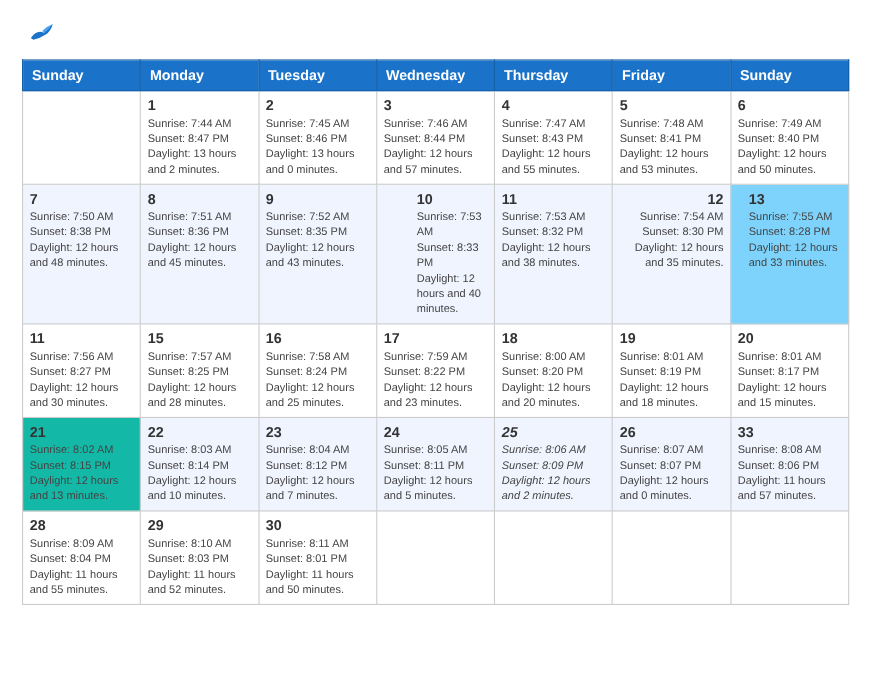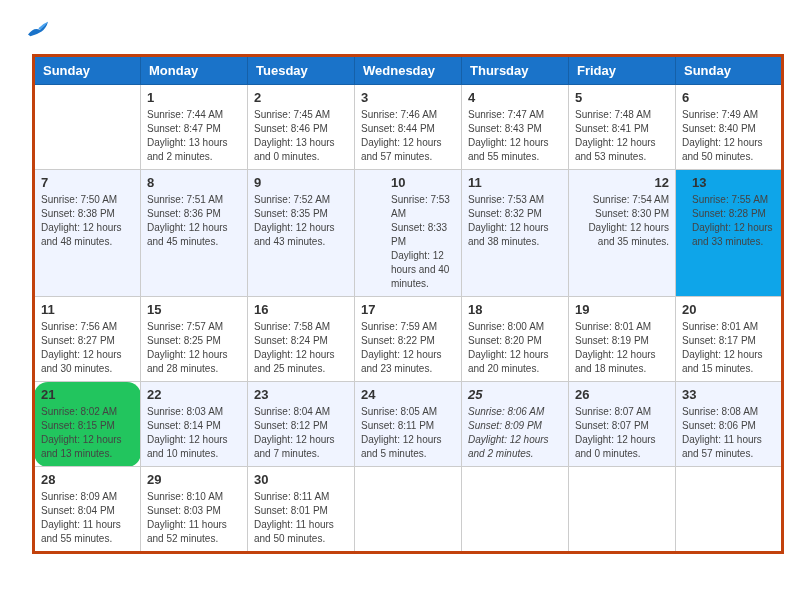--- a/index.html
+++ b/index.html
@@ -48,22 +48,21 @@
       color: #333;
       font-weight: normal;
     }
     .subtitle {
       font-size: 14px;
       color: #555;
     }
     .calendar {
       width: 100%;
       border-collapse: collapse;
-      border: 3px solid #c2410c;
-      margin-left: 12px;
+      border: 1px solid #c2410c;
     }
     .calendar th {
       background-color: #1a73c9;
       color: #fff;
       text-align: left;
       padding: 6px 8px;
       font-size: 13px;
       font-weight: bold;
       border: 1px solid #1560a8;
     }
@@ -172,21 +171,21 @@
           <div class="day-info">Sunrise: 7:53 AM<br>Sunset: 8:33 PM<br>Daylight: 12 hours and 40 minutes.</div>
         </td>
         <td style="background-color: rgb(240, 244, 255);">
           <span class="day-number">11</span>
           <div class="day-info">Sunrise: 7:53 AM<br>Sunset: 8:32 PM<br>Daylight: 12 hours and 38 minutes.</div>
         </td>
         <td style="background-color: rgb(240, 244, 255); text-align: right;">
           <span class="day-number">12</span>
           <div class="day-info">Sunrise: 7:54 AM<br>Sunset: 8:30 PM<br>Daylight: 12 hours and 35 minutes.</div>
         </td>
-        <td style="background-color: #0ea5e9; padding-left: 16px;">
+        <td style="background-color: #7dd3fc; padding-left: 16px;">
           <span class="day-number">13</span>
           <div class="day-info">Sunrise: 7:55 AM<br>Sunset: 8:28 PM<br>Daylight: 12 hours and 33 minutes.</div>
         </td>
       </tr>
       <tr>
         <td>
           <span class="day-number">11</span>
           <div class="day-info">Sunrise: 7:56 AM<br>Sunset: 8:27 PM<br>Daylight: 12 hours and 30 minutes.</div>
         </td>
         <td>
@@ -208,21 +207,21 @@
         <td>
           <span class="day-number">19</span>
           <div class="day-info">Sunrise: 8:01 AM<br>Sunset: 8:19 PM<br>Daylight: 12 hours and 18 minutes.</div>
         </td>
         <td>
           <span class="day-number">20</span>
           <div class="day-info">Sunrise: 8:01 AM<br>Sunset: 8:17 PM<br>Daylight: 12 hours and 15 minutes.</div>
         </td>
       </tr>
       <tr>
-        <td style="background-color: #22c55e; border-radius: 14px;">
+        <td style="background-color: #14b8a6;">
           <span class="day-number">21</span>
           <div class="day-info">Sunrise: 8:02 AM<br>Sunset: 8:15 PM<br>Daylight: 12 hours and 13 minutes.</div>
         </td>
         <td style="background-color: rgb(240, 244, 255);">
           <span class="day-number">22</span>
           <div class="day-info">Sunrise: 8:03 AM<br>Sunset: 8:14 PM<br>Daylight: 12 hours and 10 minutes.</div>
         </td>
         <td style="background-color: rgb(240, 244, 255);">
           <span class="day-number">23</span>
           <div class="day-info">Sunrise: 8:04 AM<br>Sunset: 8:12 PM<br>Daylight: 12 hours and 7 minutes.</div>

